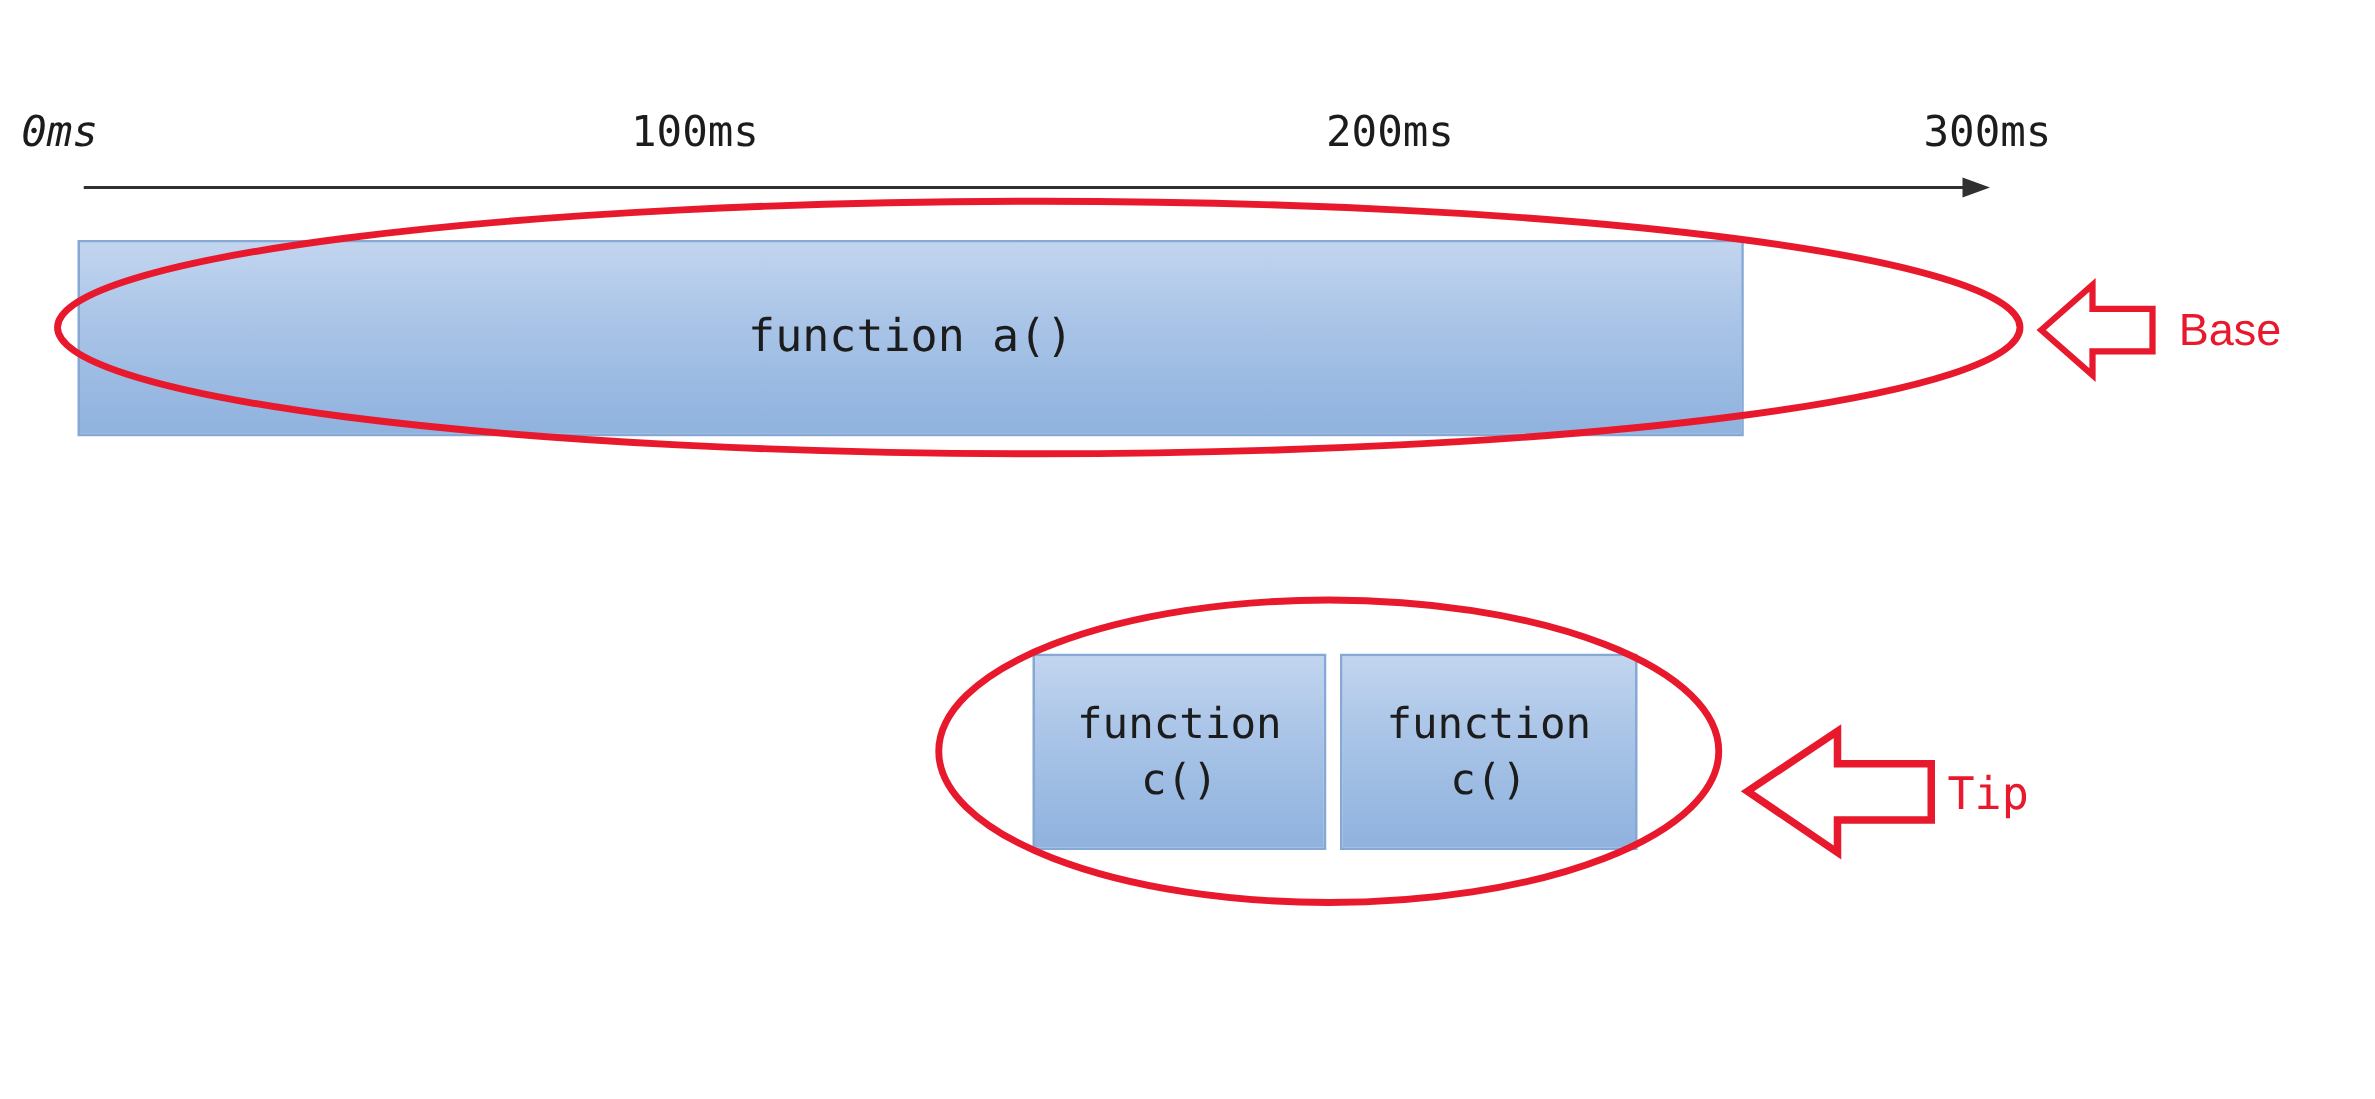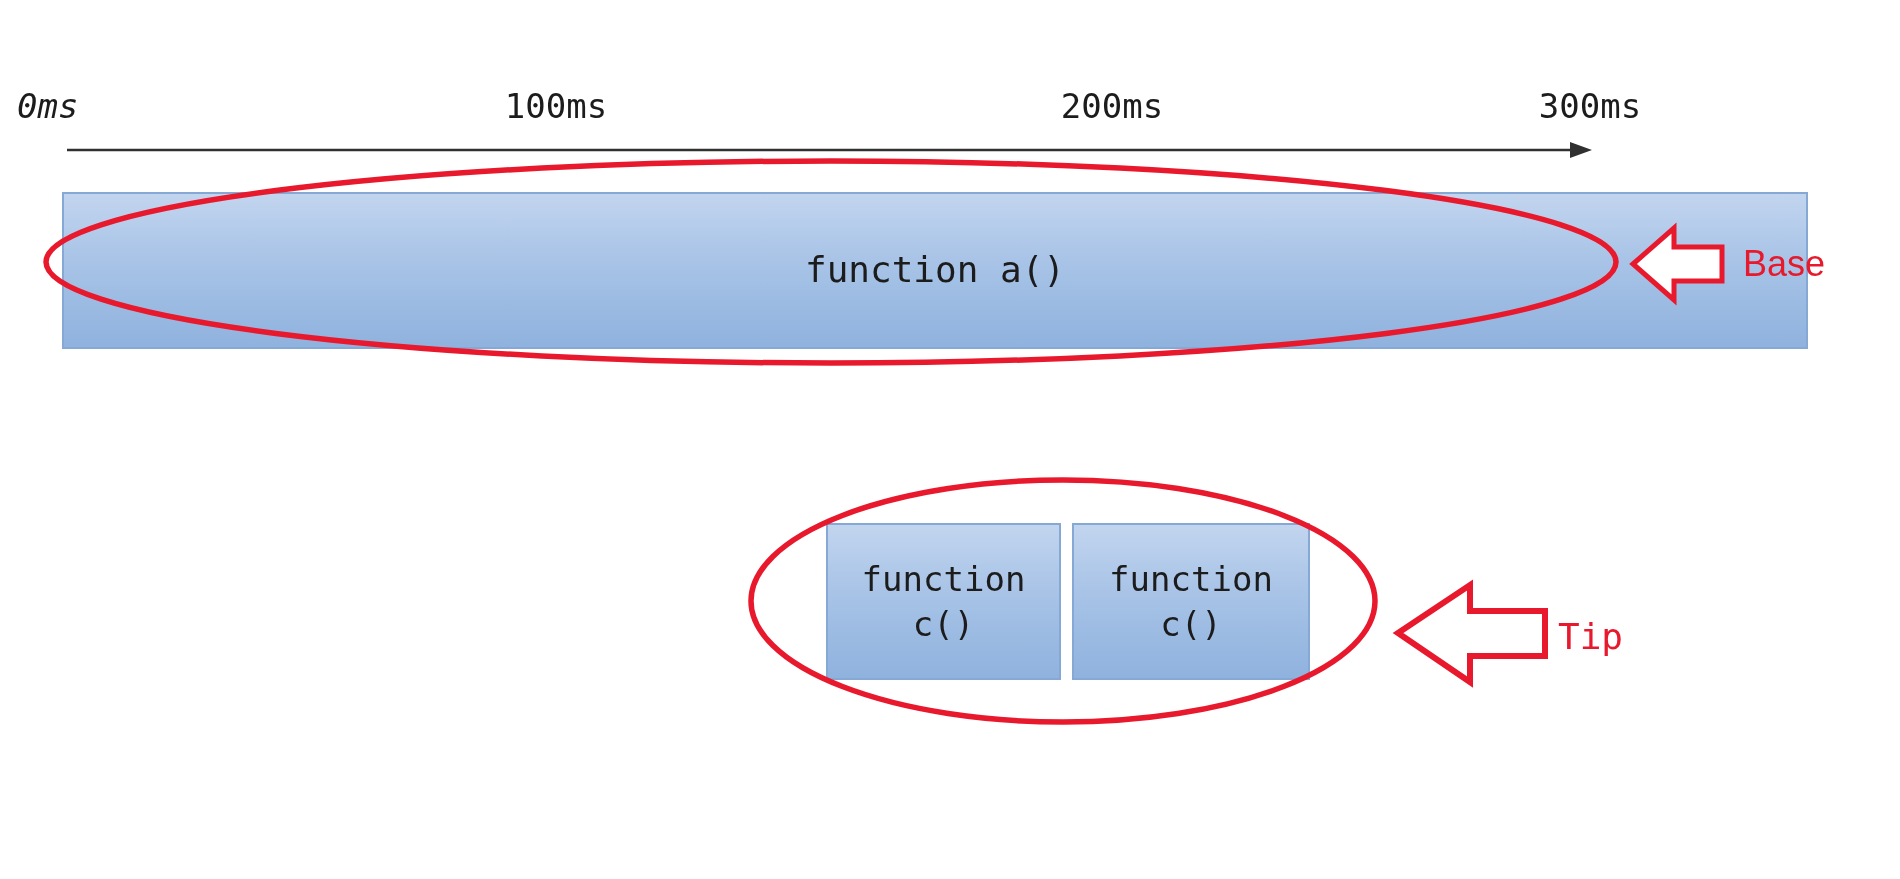--- a/index.html
+++ b/index.html
@@ -33,21 +33,21 @@
   .bar{
     position:absolute;
     background:linear-gradient(180deg,#c2d5ef 0%,#a9c4e7 42%,#8fb2de 100%);
     border:2px solid var(--bar-border);
     box-sizing:border-box;
     display:flex;align-items:center;justify-content:center;
     text-align:center;
     font-size:34px;line-height:1.3;
     color:var(--text);
   }
-  .bar-a{left:62px;top:192px;width:1746px;height:157px;font-size:36px;}
+  .bar-a{left:62px;top:192px;width:1333px;height:157px;font-size:36px;}
   .bar-b{left:556px;top:362px;width:757px;height:146px;font-size:36px;}
   .bar-c1{left:826px;top:523px;width:235px;height:157px;}
   .bar-c2{left:1072px;top:523px;width:238px;height:157px;}
   .bar-c1 span,.bar-c2 span{display:block;width:180px;}
   .ann-label{position:absolute;color:var(--red);white-space:nowrap;}
   .label-base{
     left:1743px;top:264px;transform:translateY(-50%);
     font-family:Liberation Sans, sans-serif;font-size:36px;
   }
   .label-tip{

